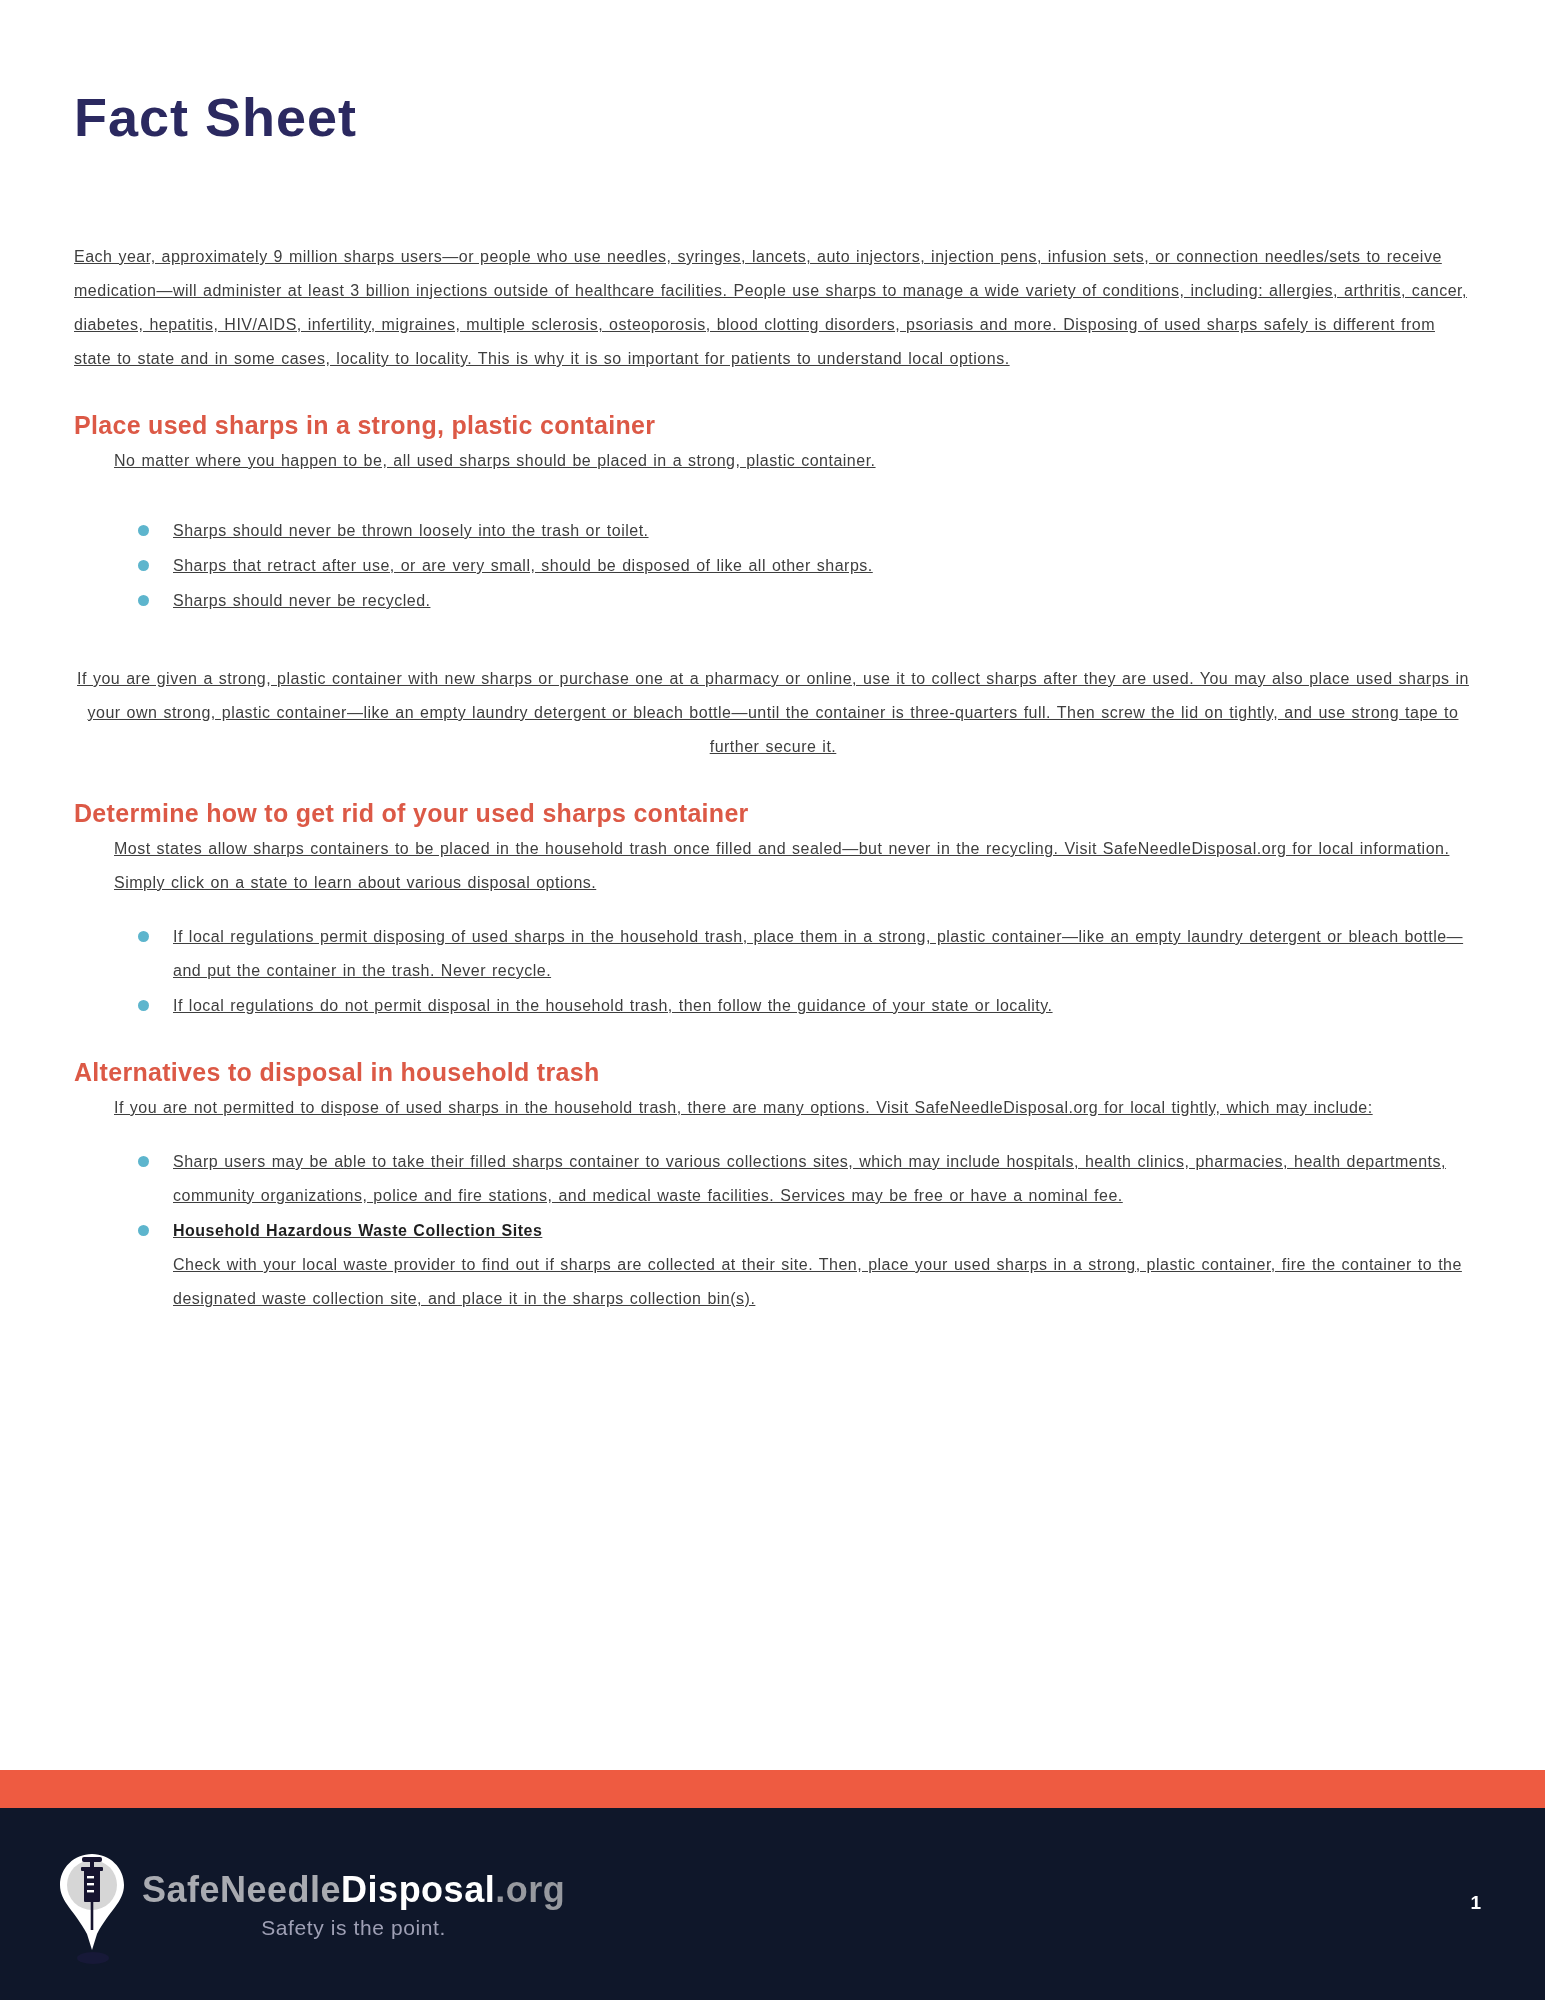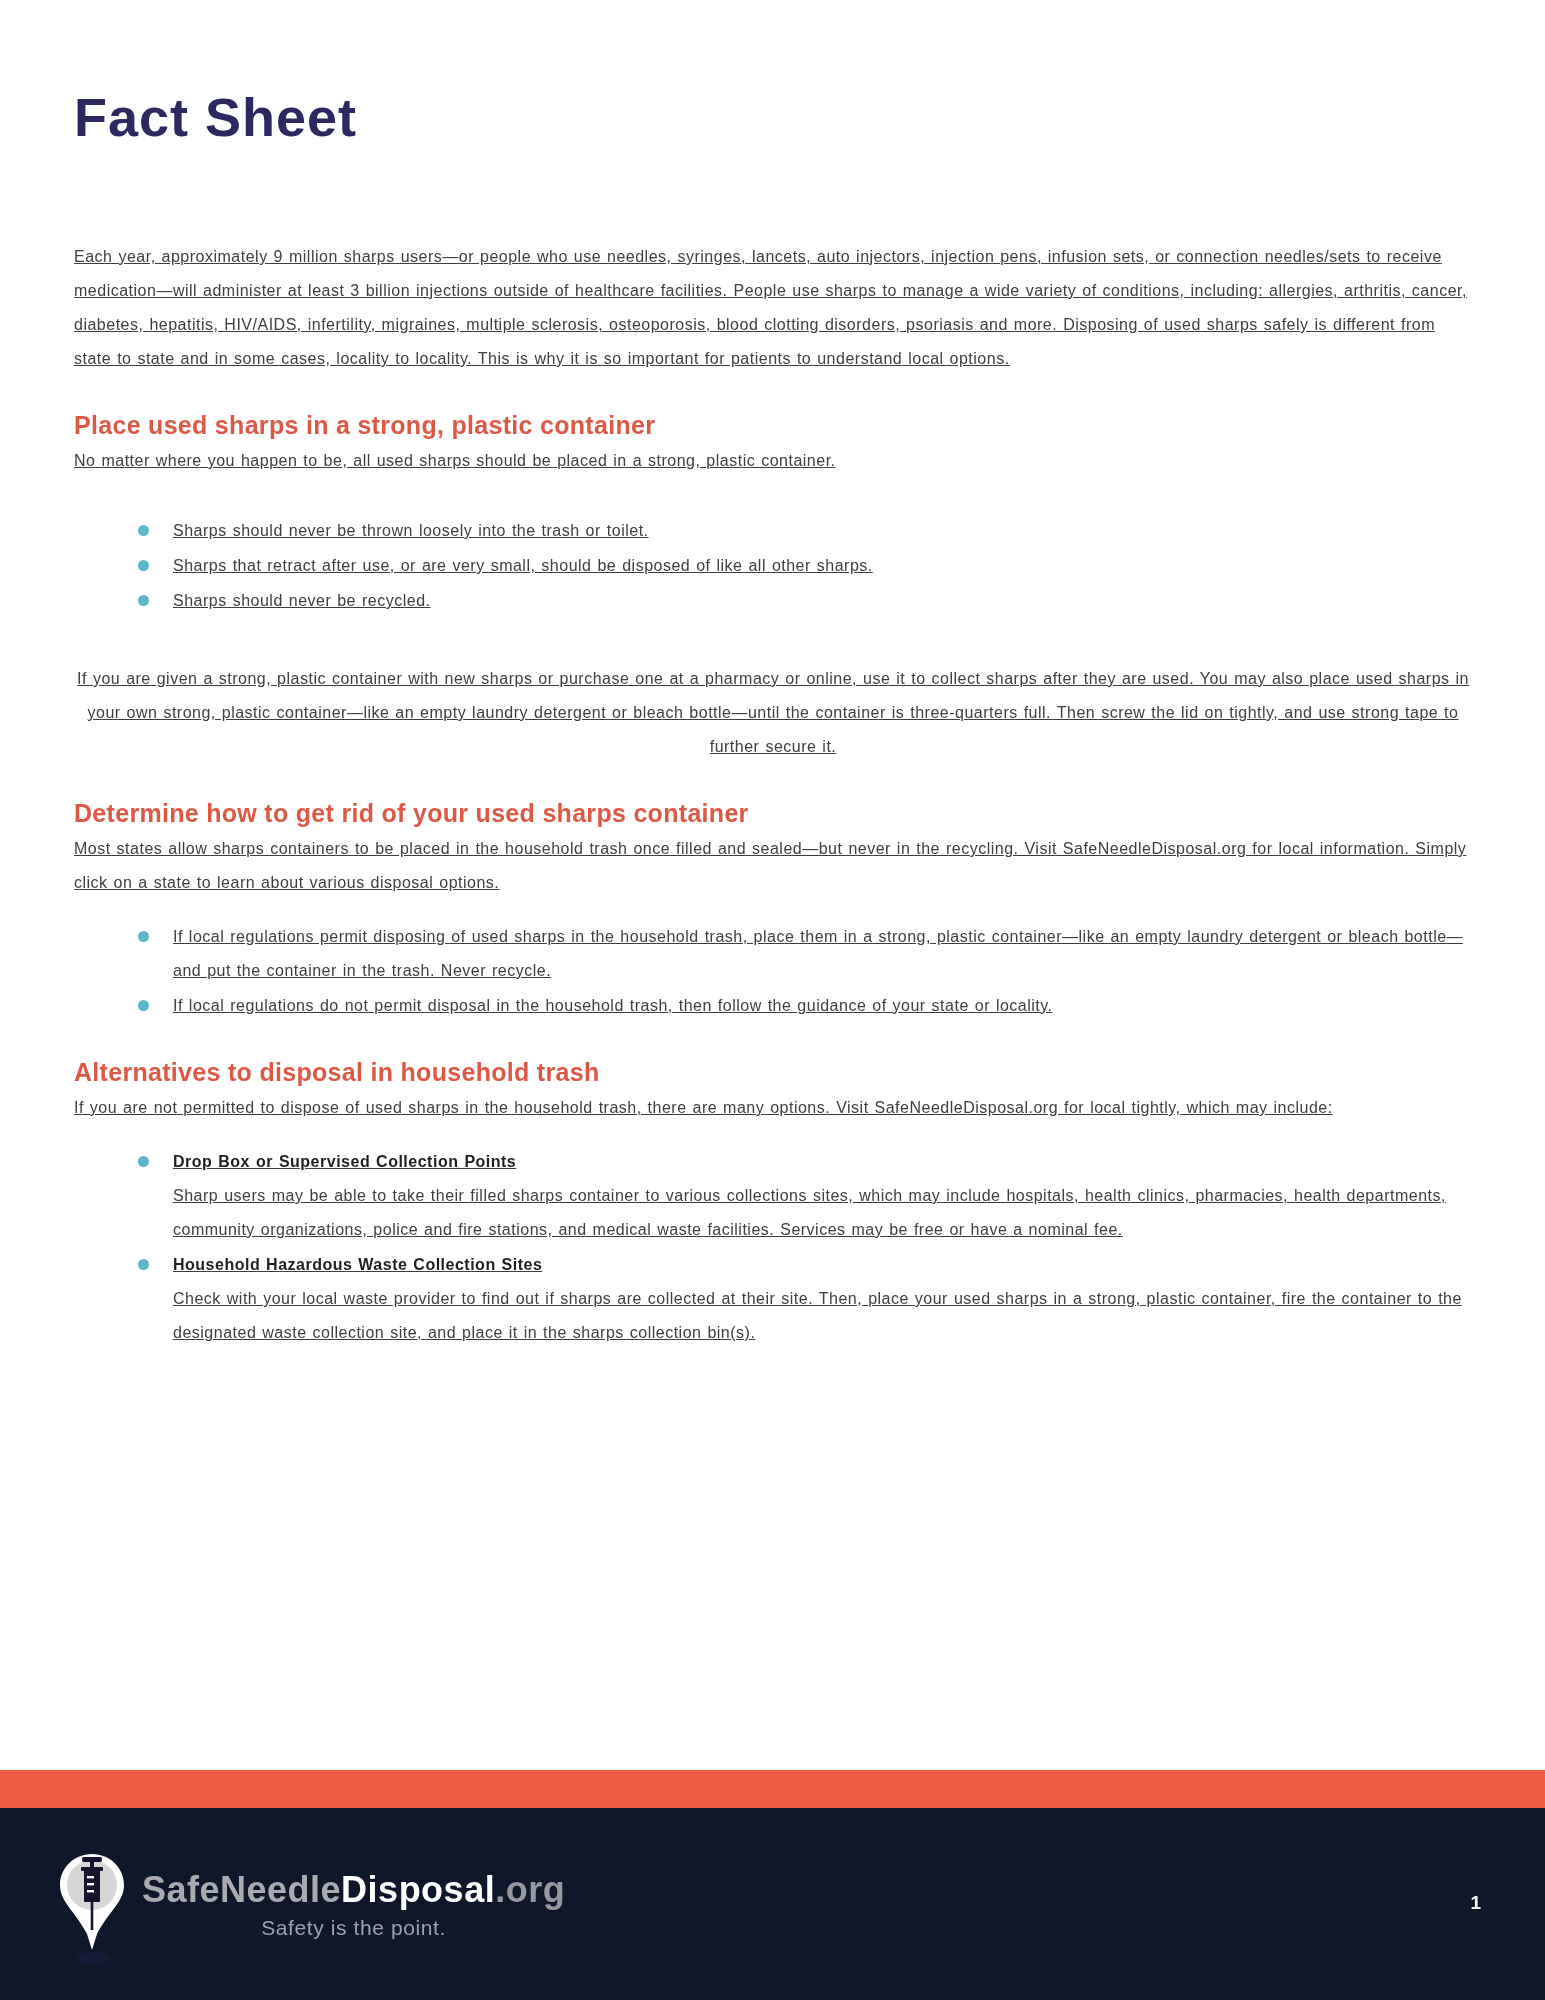--- a/index.html
+++ b/index.html
@@ -36,21 +36,21 @@
   }
   .intro { margin-top:94px; }
   .section-heading {
     margin:32px 0 0 0;
     font-size:25px;
     line-height:34px;
     font-weight:700;
     letter-spacing:0.3px;
     color:#dc5946;
   }
-  .lead { margin-top:2px; }
+  .lead { margin-top:2px;margin-left:40px; }
   .after-para { margin-top:44px;text-align:center; }
   .bullet-list {
     list-style:none;
     margin:36px 0 0 0;
     padding:0;
   }
   .bullet-list.tight { margin-top:20px; }
   .bullet-item {
     position:relative;
     padding-left:99px;
@@ -155,21 +155,20 @@
         <span>If local regulations do not permit disposal in the household trash, then follow the guidance of your state or locality.</span>
       </li>
     </ul>
 
     <h2 class="section-heading">Alternatives to disposal in household trash</h2>
     <p class="body-text lead">If you are not permitted to dispose of used sharps in the household trash, there are many options. Visit SafeNeedleDisposal.org for local tightly, which may include:</p>
     <ul class="bullet-list tight">
       <li class="body-text bullet-item">
         <span class="dot"></span>
         <div>
-          <div class="bullet-title">Drop Box or Supervised Collection Points</div>
           <div>Sharp users may be able to take their filled sharps container to various collections sites, which may include hospitals, health clinics, pharmacies, health departments, community organizations, police and fire stations, and medical waste facilities. Services may be free or have a nominal fee.</div>
         </div>
       </li>
       <li class="body-text bullet-item">
         <span class="dot"></span>
         <div>
           <div class="bullet-title">Household Hazardous Waste Collection Sites</div>
           <div>Check with your local waste provider to find out if sharps are collected at their site. Then, place your used sharps in a strong, plastic container, fire the container to the designated waste collection site, and place it in the sharps collection bin(s).</div>
         </div>
       </li>

